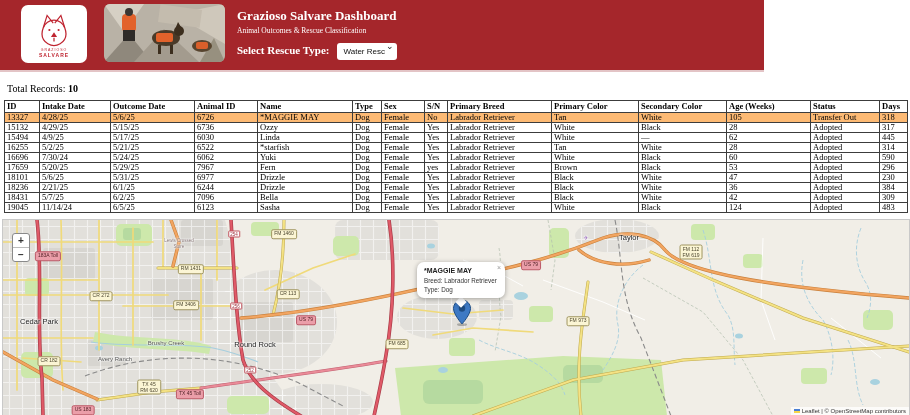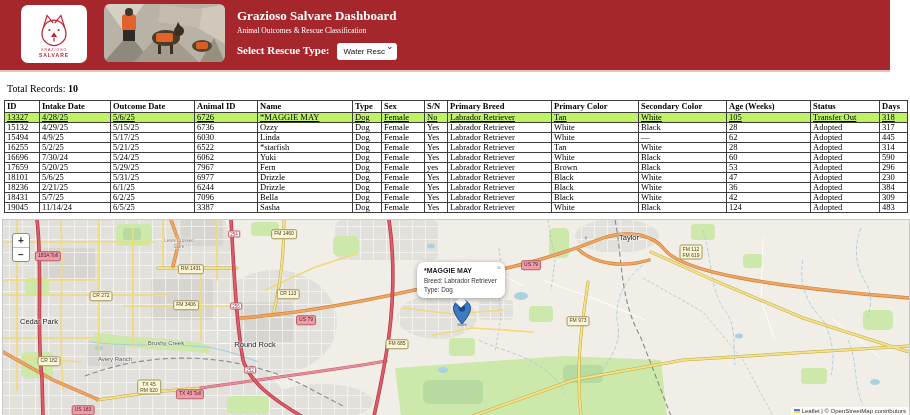--- a/index.html
+++ b/index.html
@@ -1,20 +1,20 @@
 <!DOCTYPE html>
 <html><head>
 <meta charset="utf-8">
 <style>
   html,body{margin:0;padding:0;}
   body{width:910px;height:415px;position:relative;overflow:hidden;background:#fff;
        font-family:"Liberation Serif", serif;}
 
   
-  .app-header{position:absolute;left:0;top:0;width:890px;height:70px;background:#a5262b;
+  .app-header{position:absolute;left:0;top:0;width:764px;height:70px;background:#a5262b;
               border-bottom:2px solid #e3c4c6;}
   .logo-card{position:absolute;left:21px;top:5px;width:66px;height:58px;background:#fff;
              border-radius:7px;display:flex;flex-direction:column;align-items:center;
              justify-content:center;padding-top:2px;box-sizing:border-box;}
   .logo-card svg{display:block;}
   .logo-line1{font-family:"Liberation Sans",sans-serif;font-size:3.5px;letter-spacing:1px;color:#bf2430;line-height:4px;}
   .logo-line2{font-family:"Liberation Sans",sans-serif;font-size:5px;font-weight:bold;letter-spacing:1px;color:#bf2430;line-height:6px;}
   .hero-photo{position:absolute;left:104px;top:4px;width:121px;height:58px;border-radius:6px;
               overflow:hidden;}
   .hero-photo svg{display:block;width:100%;height:100%;}
@@ -31,21 +31,21 @@
                       pointer-events:none;font-family:"Liberation Sans",sans-serif;}
 
   
   .records-line{position:absolute;left:7px;top:83px;font-size:10px;color:#000;}
   .records-line b{font-weight:bold;}
   table.data{position:absolute;left:4px;top:100px;border-collapse:collapse;table-layout:fixed;
              width:903px;}
   table.data th,table.data td{border:1px solid #3c3c3c;font-size:8.5px;line-height:9px;
              padding:0 2px;text-align:left;white-space:nowrap;overflow:hidden;color:#000;}
   table.data th{font-weight:bold;line-height:10.5px;}
-  table.data tr.sel td{background:#bef264;text-decoration:underline;}
+  table.data tr.sel td{background:#fdba74;}
 
   
   .map{position:absolute;left:2px;top:219px;width:906px;height:196px;border:1px solid #c9c9c9;
        box-sizing:content-box;overflow:hidden;font-family:"Liberation Sans",sans-serif;}
   .map svg.basemap{position:absolute;left:0;top:0;width:906px;height:196px;}
   #label-layer{position:absolute;left:0;top:0;width:906px;height:196px;}
   .town{position:absolute;transform:translate(-50%,-50%);font-size:7px;color:#333;
         text-shadow:0 0 2px #fff,0 0 2px #fff,0 0 3px #fff;white-space:nowrap;}
   .town.big{font-size:7.5px;color:#222;}
   .town.small{font-size:6px;color:#555;}
@@ -317,21 +317,21 @@
         <td>Black</td>
         <td>White</td>
         <td>42</td>
         <td>Adopted</td>
         <td>309</td>
       </tr>
       <tr>
         <td>19045</td>
         <td>11/14/24</td>
         <td>6/5/25</td>
-        <td>3387</td>
+        <td>6123</td>
         <td>Sasha</td>
         <td>Dog</td>
         <td>Female</td>
         <td>Yes</td>
         <td>Labrador Retriever</td>
         <td>White</td>
         <td>Black</td>
         <td>124</td>
         <td>Adopted</td>
         <td>483</td>

